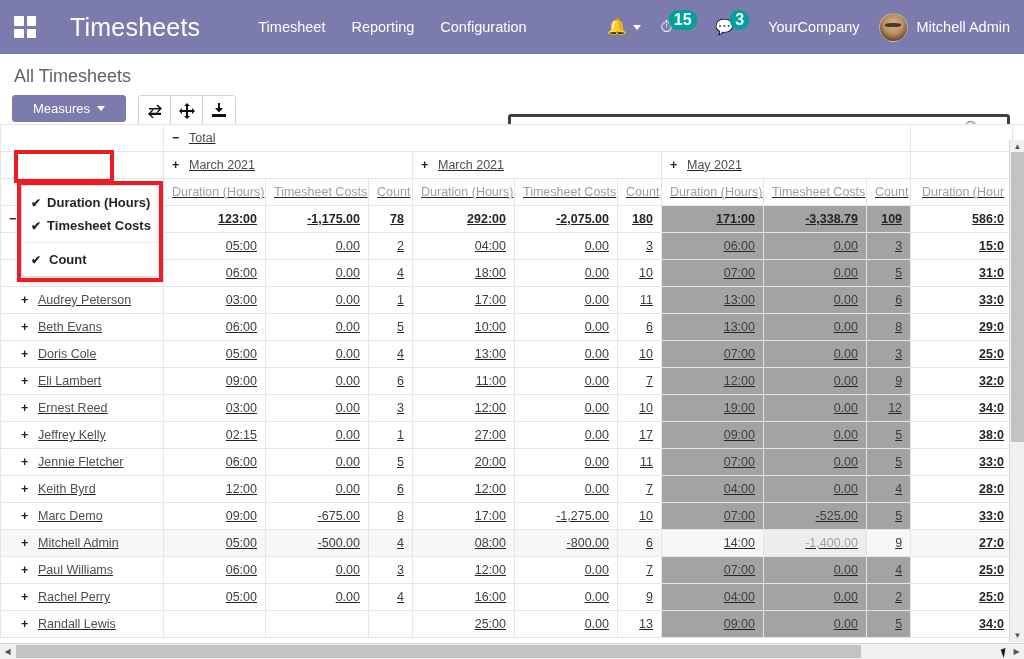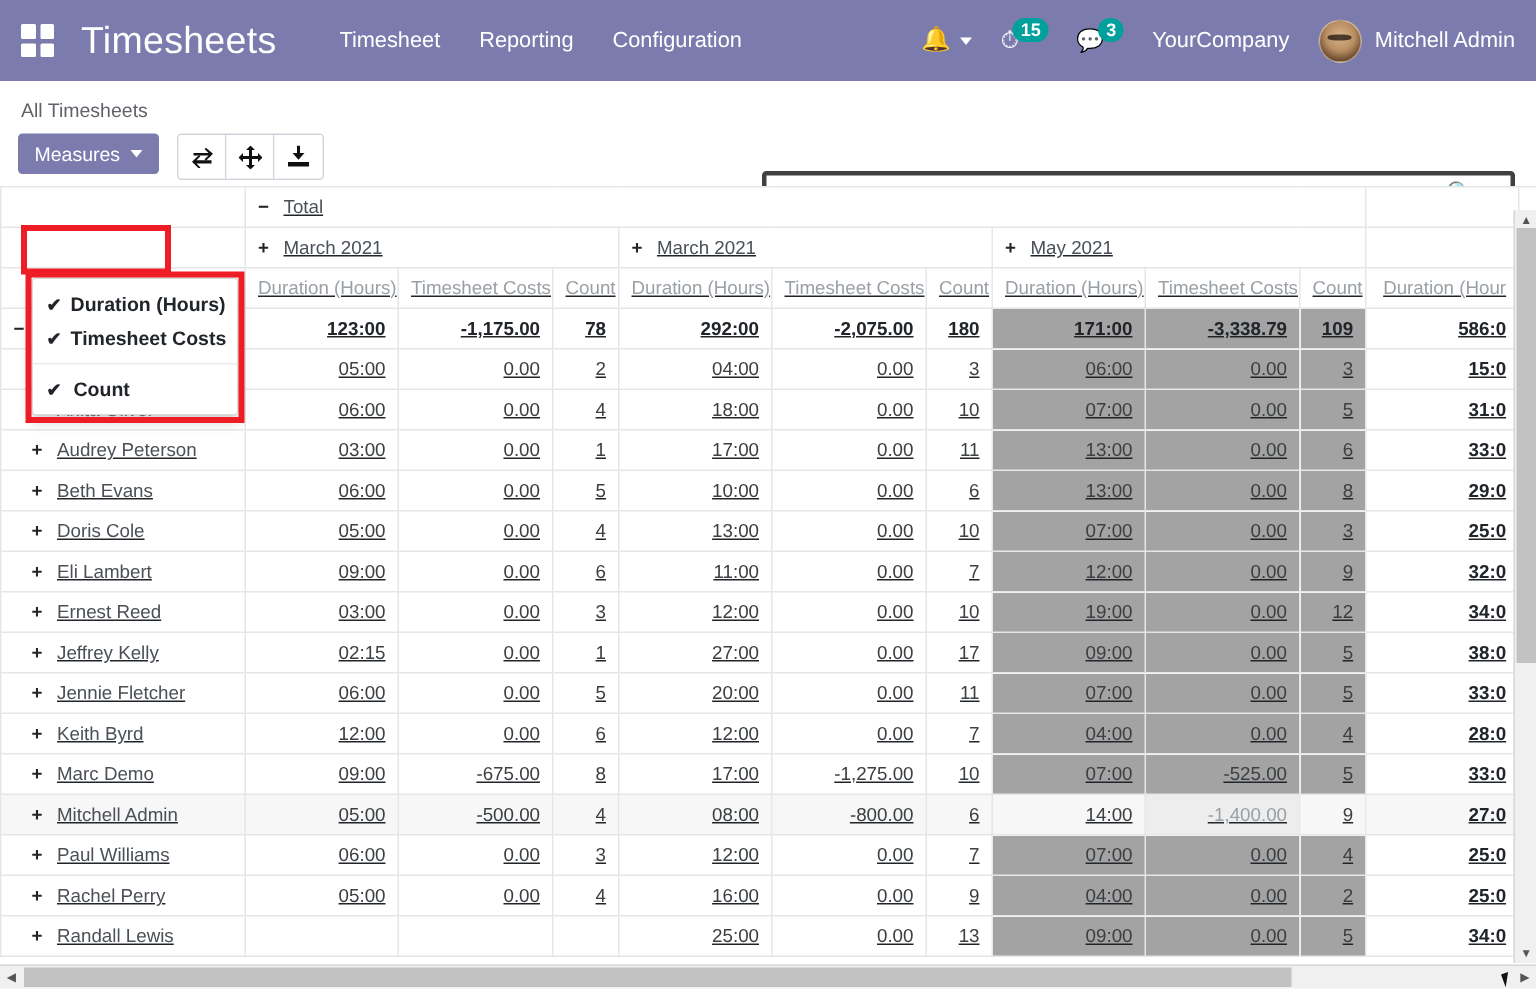--- a/index.html
+++ b/index.html
@@ -14,20 +14,21 @@
 
   
   .navbar {
     height: 54px;
     background: #7C7BAD;
     display: flex;
     align-items: center;
     padding: 0 14px;
     color: #ffffff;
     position: relative;
+    gap: 16px;
   }
   .apps-grid {
     width: 22px; height: 22px;
     display: grid;
     grid-template-columns: 1fr 1fr;
     grid-template-rows: 1fr 1fr;
     gap: 3px;
     margin-right: 18px;
     cursor: pointer;
   }
@@ -58,21 +59,21 @@
     display: inline-block;
     width: 0; height: 0;
     border-left: 4.5px solid transparent;
     border-right: 4.5px solid transparent;
     border-top: 5.5px solid #ffffff;
     margin-left: 6px;
   }
   .badge {
     background: #00A09D;
     color: #ffffff;
-    font-size: 12px;
+    font-size: 16px;
     font-weight: 700;
     border-radius: 9px;
     padding: 1px 5px;
     margin-left: -4px;
     position: relative;
     top: -7px;
   }
   .clock-ico { font-size: 16px; }
   .chat-ico { font-size: 15px; }
   .company-name { font-size: 14.5px; white-space: nowrap; cursor: pointer; }
@@ -98,33 +99,33 @@
 
   
   .control-panel {
     background: #ffffff;
     border-bottom: 1px solid #dee2e6;
     padding: 10px 12px 8px 12px;
     position: relative;
     height: 81px;
   }
   .breadcrumb {
-    font-size: 13px;
+    font-size: 18px;
     color: #5f6368;
     font-weight: 400;
     margin: 2px 0 8px 2px;
   }
   .cp-row { display: flex; align-items: flex-start; }
   .measures-btn {
     background: #7C7BAD;
     color: #ffffff;
     border: 1px solid #7C7BAD;
     border-radius: 3px;
     font-size: 13px;
-    padding: 5px 10px;
+    padding: 5px 20px;
     display: flex;
     align-items: center;
     gap: 7px;
     cursor: pointer;
     white-space: nowrap;
   }
   .measures-btn .caret {
     width: 0; height: 0;
     border-left: 4px solid transparent;
     border-right: 4px solid transparent;

